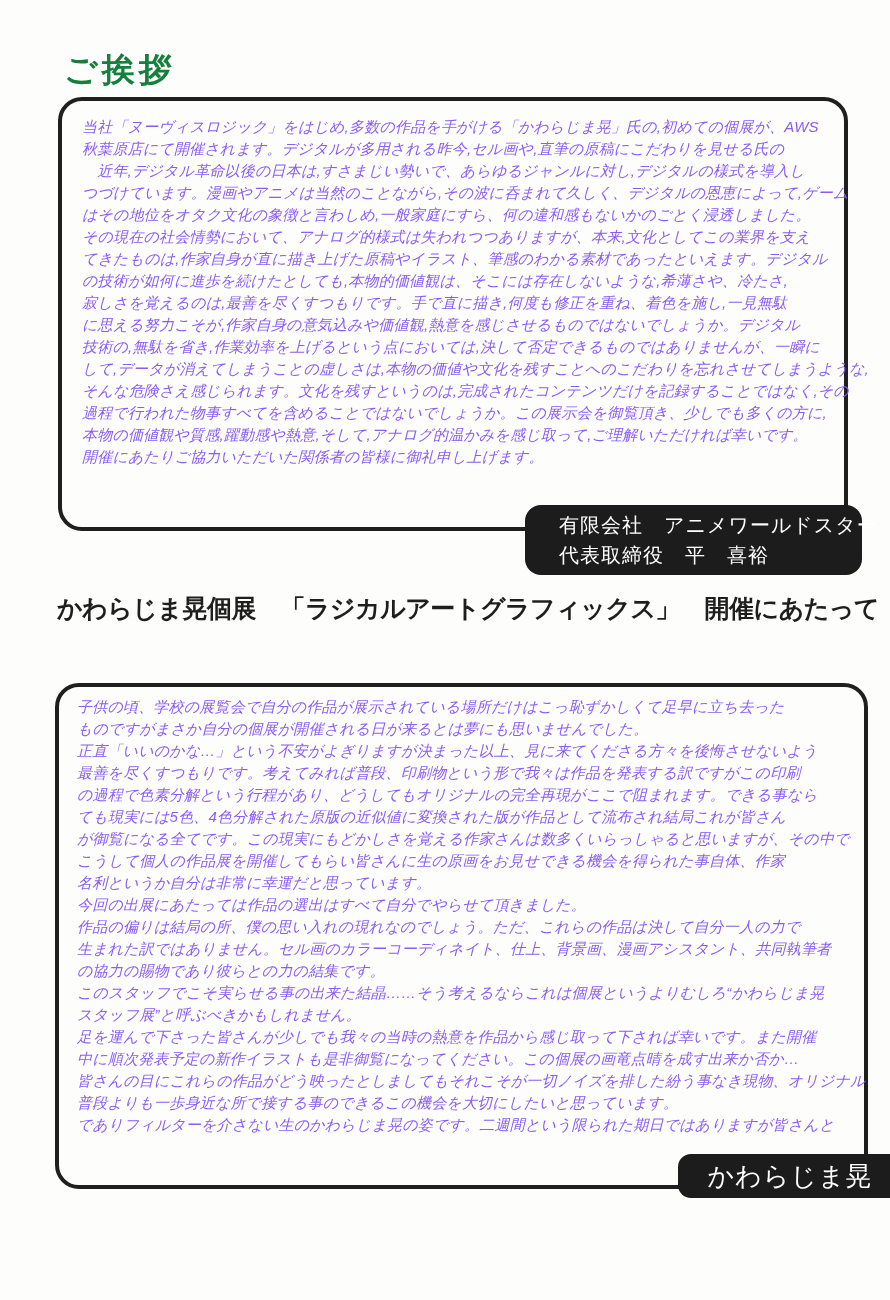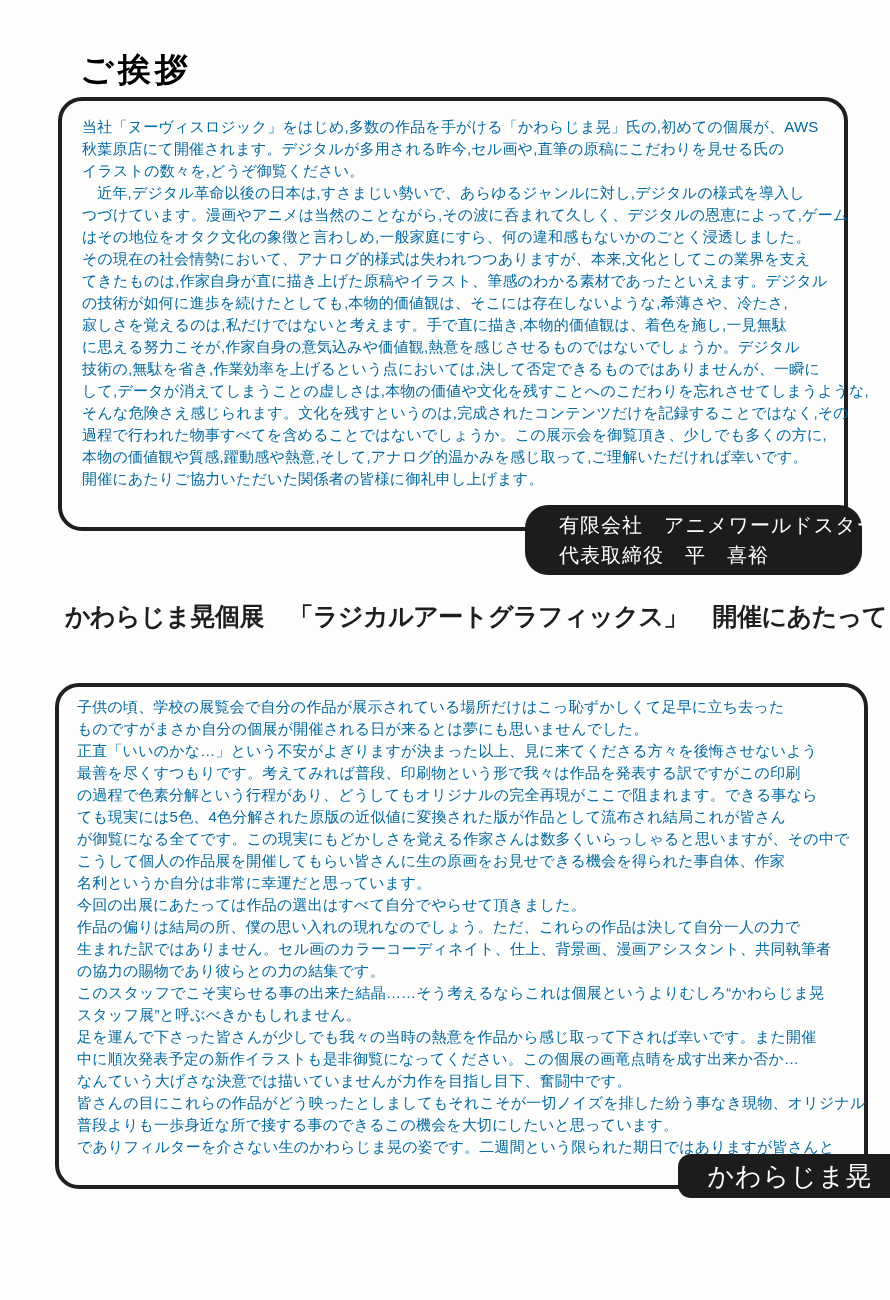--- a/index.html
+++ b/index.html
@@ -2,70 +2,70 @@
 <html><head>
 <meta charset="utf-8">
 <style>
   html,body{margin:0;padding:0;background:#e8e8e8;}
   .page{
     position:relative;width:890px;height:1300px;background:#fdfdfc;
     font-family:"Liberation Sans","DejaVu Sans",sans-serif;color:#222;
     overflow:hidden;
   }
   .title1{
-    position:absolute;left:80px;top:48px;margin:0;
-    font-size:33px;font-weight:600;letter-spacing:4px;color:#000000;
+    position:absolute;left:64px;top:48px;margin:0;
+    font-size:33px;font-weight:600;letter-spacing:4px;color:#15803d;
     white-space:nowrap;
   }
   .box{
     position:absolute;background:#fdfdfc;
     border:4px solid #1f1f1f;border-radius:24px;box-sizing:border-box;
   }
   .box1{left:58px;top:97px;width:790px;height:434px;padding:15px 20px;}
   .box2{left:55px;top:652px;width:813px;height:506px;padding:9px 18px;margin-top:31px;}
   .line{
-    white-space:nowrap;font-size:15px;line-height:22px;color:#0369a1;
+    white-space:nowrap;font-size:15px;line-height:22px;color:#8b5cf6;
     letter-spacing:0.2px;
+    font-style:italic;
   }
   .pill{
     position:absolute;background:#1c1c1c;color:#fff;box-sizing:border-box;
-    border-radius:23px;z-index:5;
+    border-radius:16px;z-index:5;
   }
   .pill1{left:525px;top:505px;width:337px;height:70px;padding:5px 0 0 34px;}
   .pill1 .sig-line{font-size:20px;line-height:30px;letter-spacing:1px;white-space:nowrap;}
   .pill2{
     left:678px;top:1154px;width:224px;height:44px;border-radius:13px;
     display:flex;align-items:center;justify-content:center;
   }
   .pill2 .artist{font-size:26px;letter-spacing:1px;white-space:nowrap;}
   .title2{
-    position:absolute;left:57px;top:592px;margin:8px;
+    position:absolute;left:57px;top:592px;margin:0;
     font-size:25px;font-weight:600;letter-spacing:-0.5px;color:#1e1e1e;
     white-space:nowrap;
   }
 </style>
 </head>
 <body>
 
 <div class="page">
 
   <h1 class="title1">ご挨拶</h1>
 
   <div class="box box1">
     <div>
         <div class="line">当社「ヌーヴィスロジック」をはじめ,多数の作品を手がける「かわらじま晃」氏の,初めての個展が、AWS</div>
         <div class="line">秋葉原店にて開催されます。デジタルが多用される昨今,セル画や,直筆の原稿にこだわりを見せる氏の</div>
-        <div class="line">イラストの数々を,どうぞ御覧ください。</div>
         <div class="line">　近年,デジタル革命以後の日本は,すさまじい勢いで、あらゆるジャンルに対し,デジタルの様式を導入し</div>
         <div class="line">つづけています。漫画やアニメは当然のことながら,その波に呑まれて久しく、デジタルの恩恵によって,ゲーム</div>
         <div class="line">はその地位をオタク文化の象徴と言わしめ,一般家庭にすら、何の違和感もないかのごとく浸透しました。</div>
         <div class="line">その現在の社会情勢において、アナログ的様式は失われつつありますが、本来,文化としてこの業界を支え</div>
         <div class="line">てきたものは,作家自身が直に描き上げた原稿やイラスト、筆感のわかる素材であったといえます。デジタル</div>
         <div class="line">の技術が如何に進歩を続けたとしても,本物的価値観は、そこには存在しないような,希薄さや、冷たさ,</div>
-        <div class="line">寂しさを覚えるのは,私だけではないと考えます。手で直に描き,本物的価値観は、着色を施し,一見無駄</div>
+        <div class="line">寂しさを覚えるのは,最善を尽くすつもりです。手で直に描き,何度も修正を重ね、着色を施し,一見無駄</div>
         <div class="line">に思える努力こそが,作家自身の意気込みや価値観,熱意を感じさせるものではないでしょうか。デジタル</div>
         <div class="line">技術の,無駄を省き,作業効率を上げるという点においては,決して否定できるものではありませんが、一瞬に</div>
         <div class="line">して,データが消えてしまうことの虚しさは,本物の価値や文化を残すことへのこだわりを忘れさせてしまうような,</div>
         <div class="line">そんな危険さえ感じられます。文化を残すというのは,完成されたコンテンツだけを記録することではなく,その</div>
         <div class="line">過程で行われた物事すべてを含めることではないでしょうか。この展示会を御覧頂き、少しでも多くの方に,</div>
         <div class="line">本物の価値観や質感,躍動感や熱意,そして,アナログ的温かみを感じ取って,ご理解いただければ幸いです。</div>
         <div class="line">開催にあたりご協力いただいた関係者の皆様に御礼申し上げます。</div>
       </div>
   </div>
 
@@ -88,21 +88,20 @@
         <div class="line">こうして個人の作品展を開催してもらい皆さんに生の原画をお見せできる機会を得られた事自体、作家</div>
         <div class="line">名利というか自分は非常に幸運だと思っています。</div>
         <div class="line">今回の出展にあたっては作品の選出はすべて自分でやらせて頂きました。</div>
         <div class="line">作品の偏りは結局の所、僕の思い入れの現れなのでしょう。ただ、これらの作品は決して自分一人の力で</div>
         <div class="line">生まれた訳ではありません。セル画のカラーコーディネイト、仕上、背景画、漫画アシスタント、共同執筆者</div>
         <div class="line">の協力の賜物であり彼らとの力の結集です。</div>
         <div class="line">このスタッフでこそ実らせる事の出来た結晶……そう考えるならこれは個展というよりむしろ“かわらじま晃</div>
         <div class="line">スタッフ展”と呼ぶべきかもしれません。</div>
         <div class="line">足を運んで下さった皆さんが少しでも我々の当時の熱意を作品から感じ取って下されば幸いです。また開催</div>
         <div class="line">中に順次発表予定の新作イラストも是非御覧になってください。この個展の画竜点晴を成す出来か否か…</div>
-        <div class="line">なんていう大げさな決意では描いていませんが力作を目指し目下、奮闘中です。</div>
         <div class="line">皆さんの目にこれらの作品がどう映ったとしましてもそれこそが一切ノイズを排した紛う事なき現物、オリジナル</div>
         <div class="line">普段よりも一歩身近な所で接する事のできるこの機会を大切にしたいと思っています。</div>
         <div class="line">でありフィルターを介さない生のかわらじま晃の姿です。二週間という限られた期日ではありますが皆さんと</div>
       </div>
   </div>
 
   <div class="pill pill2">
     <span class="artist">かわらじま晃</span>
   </div>
 

